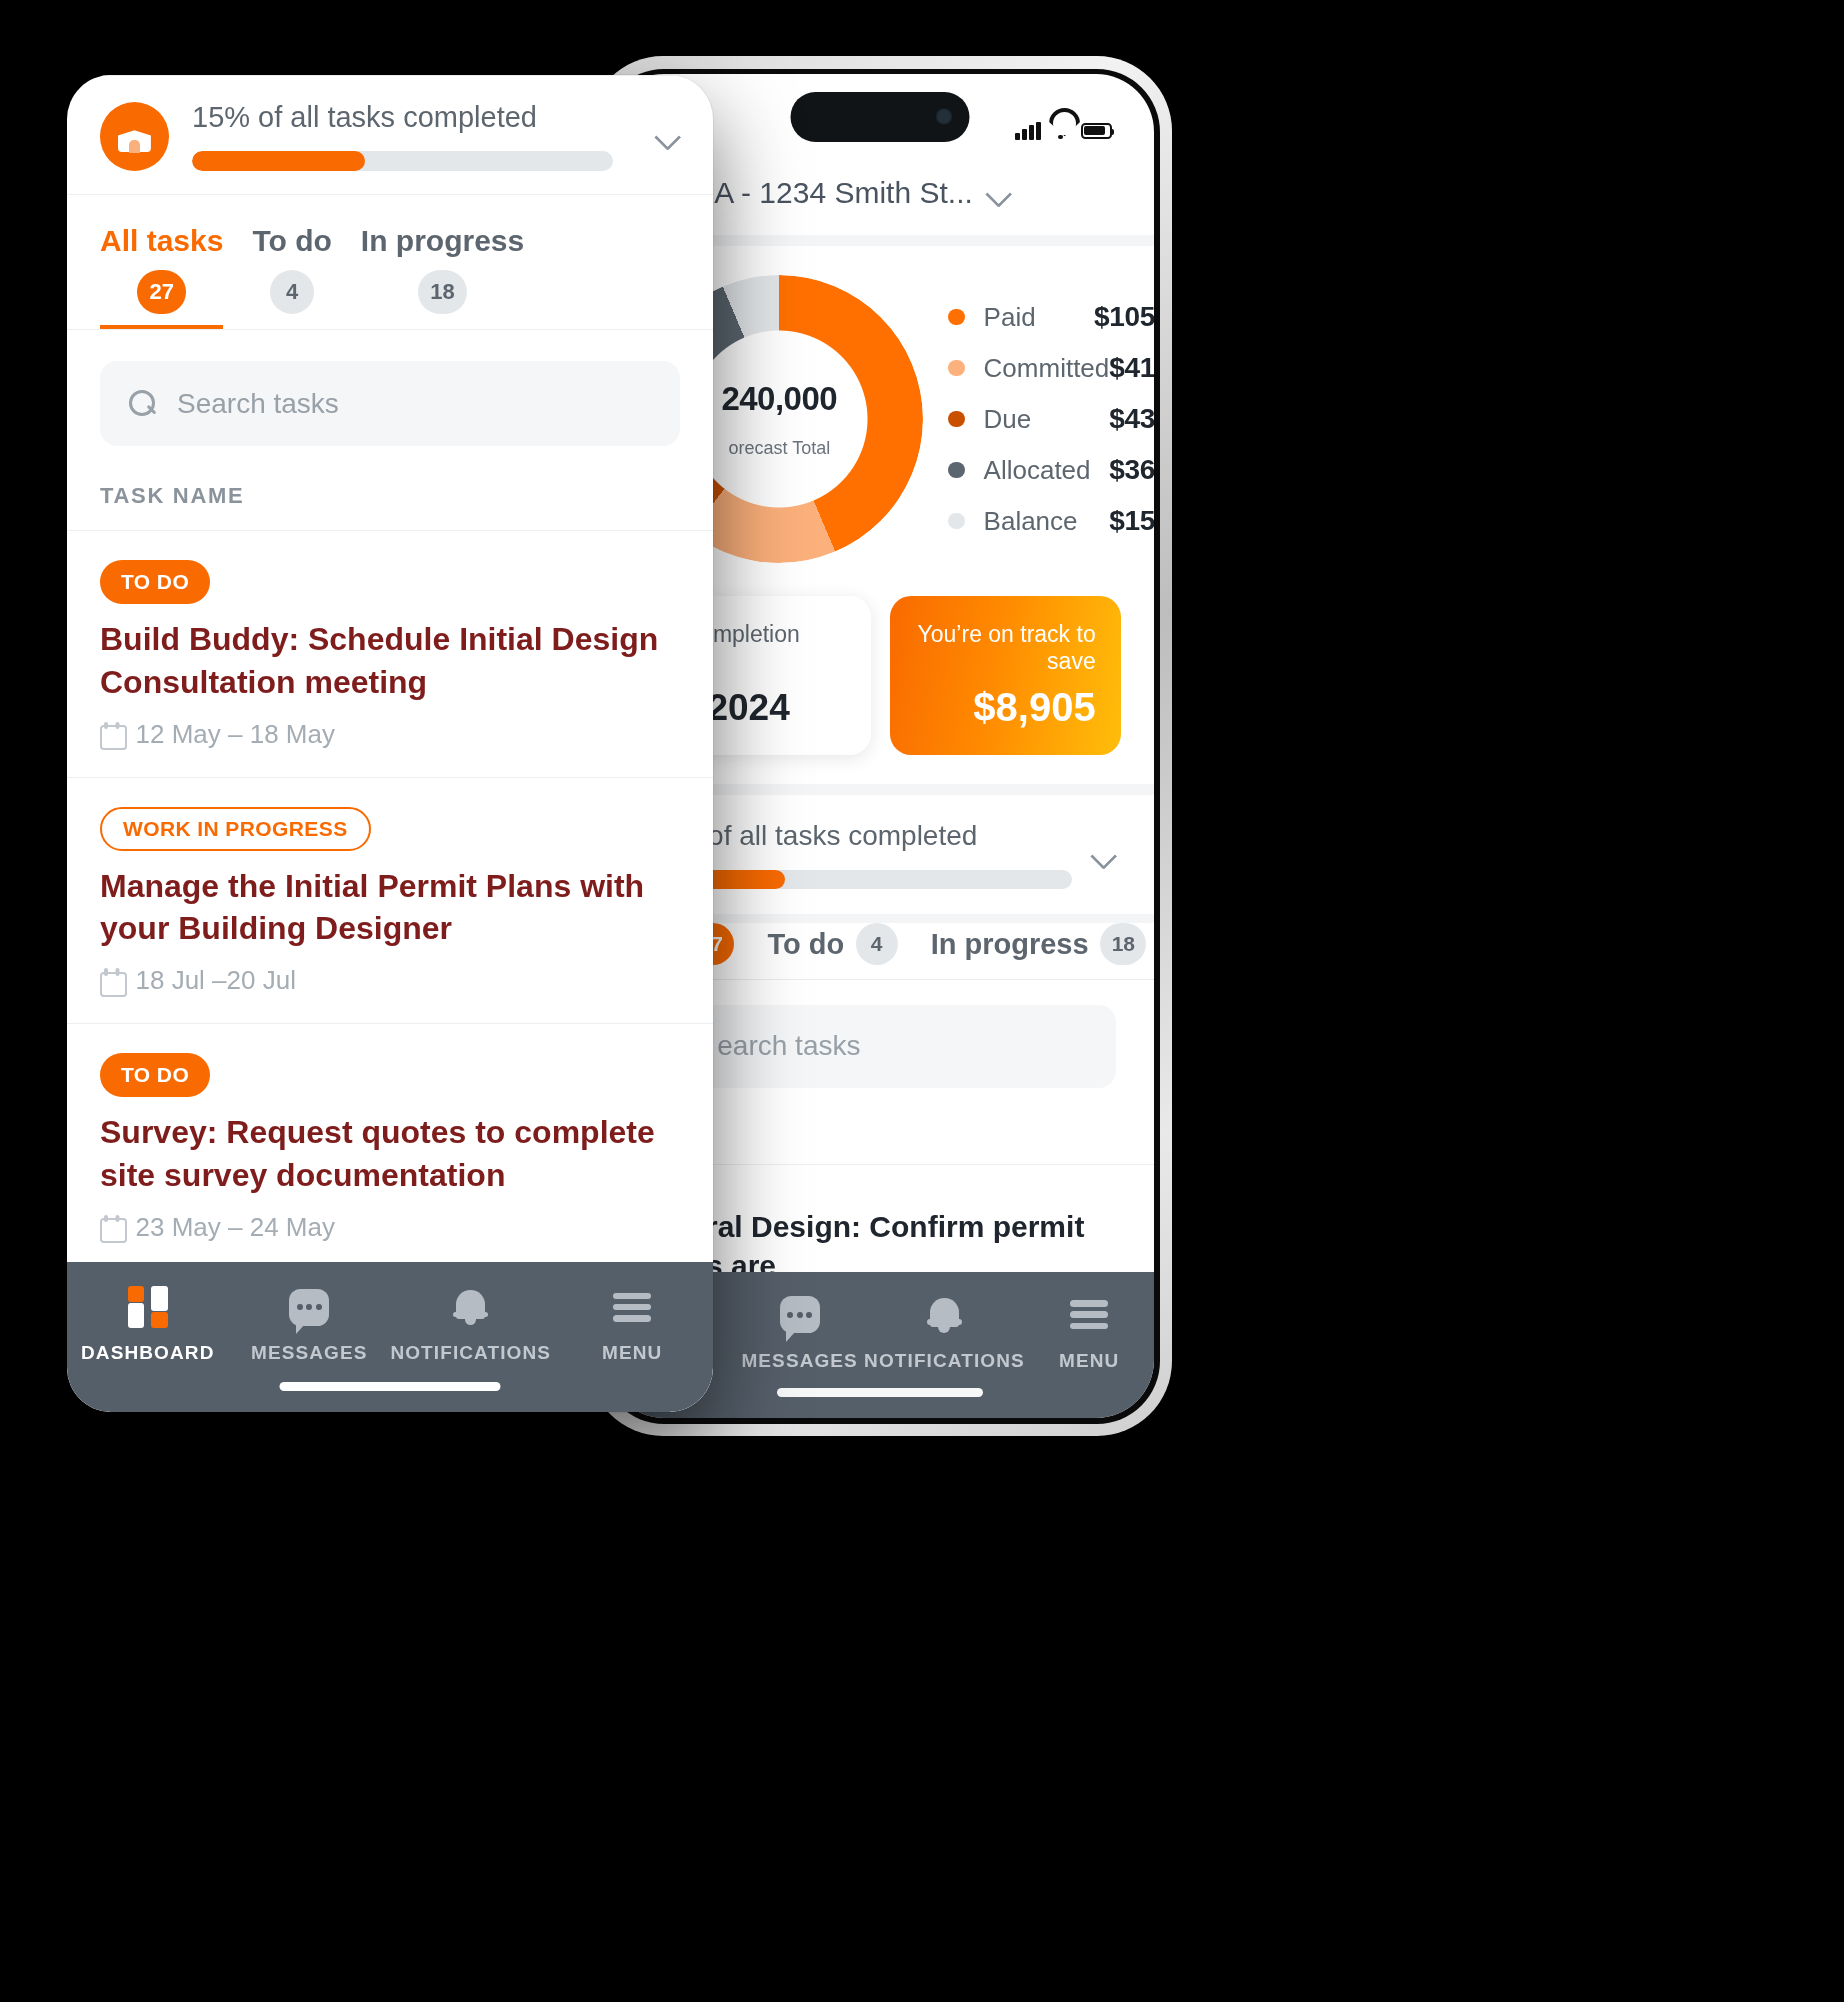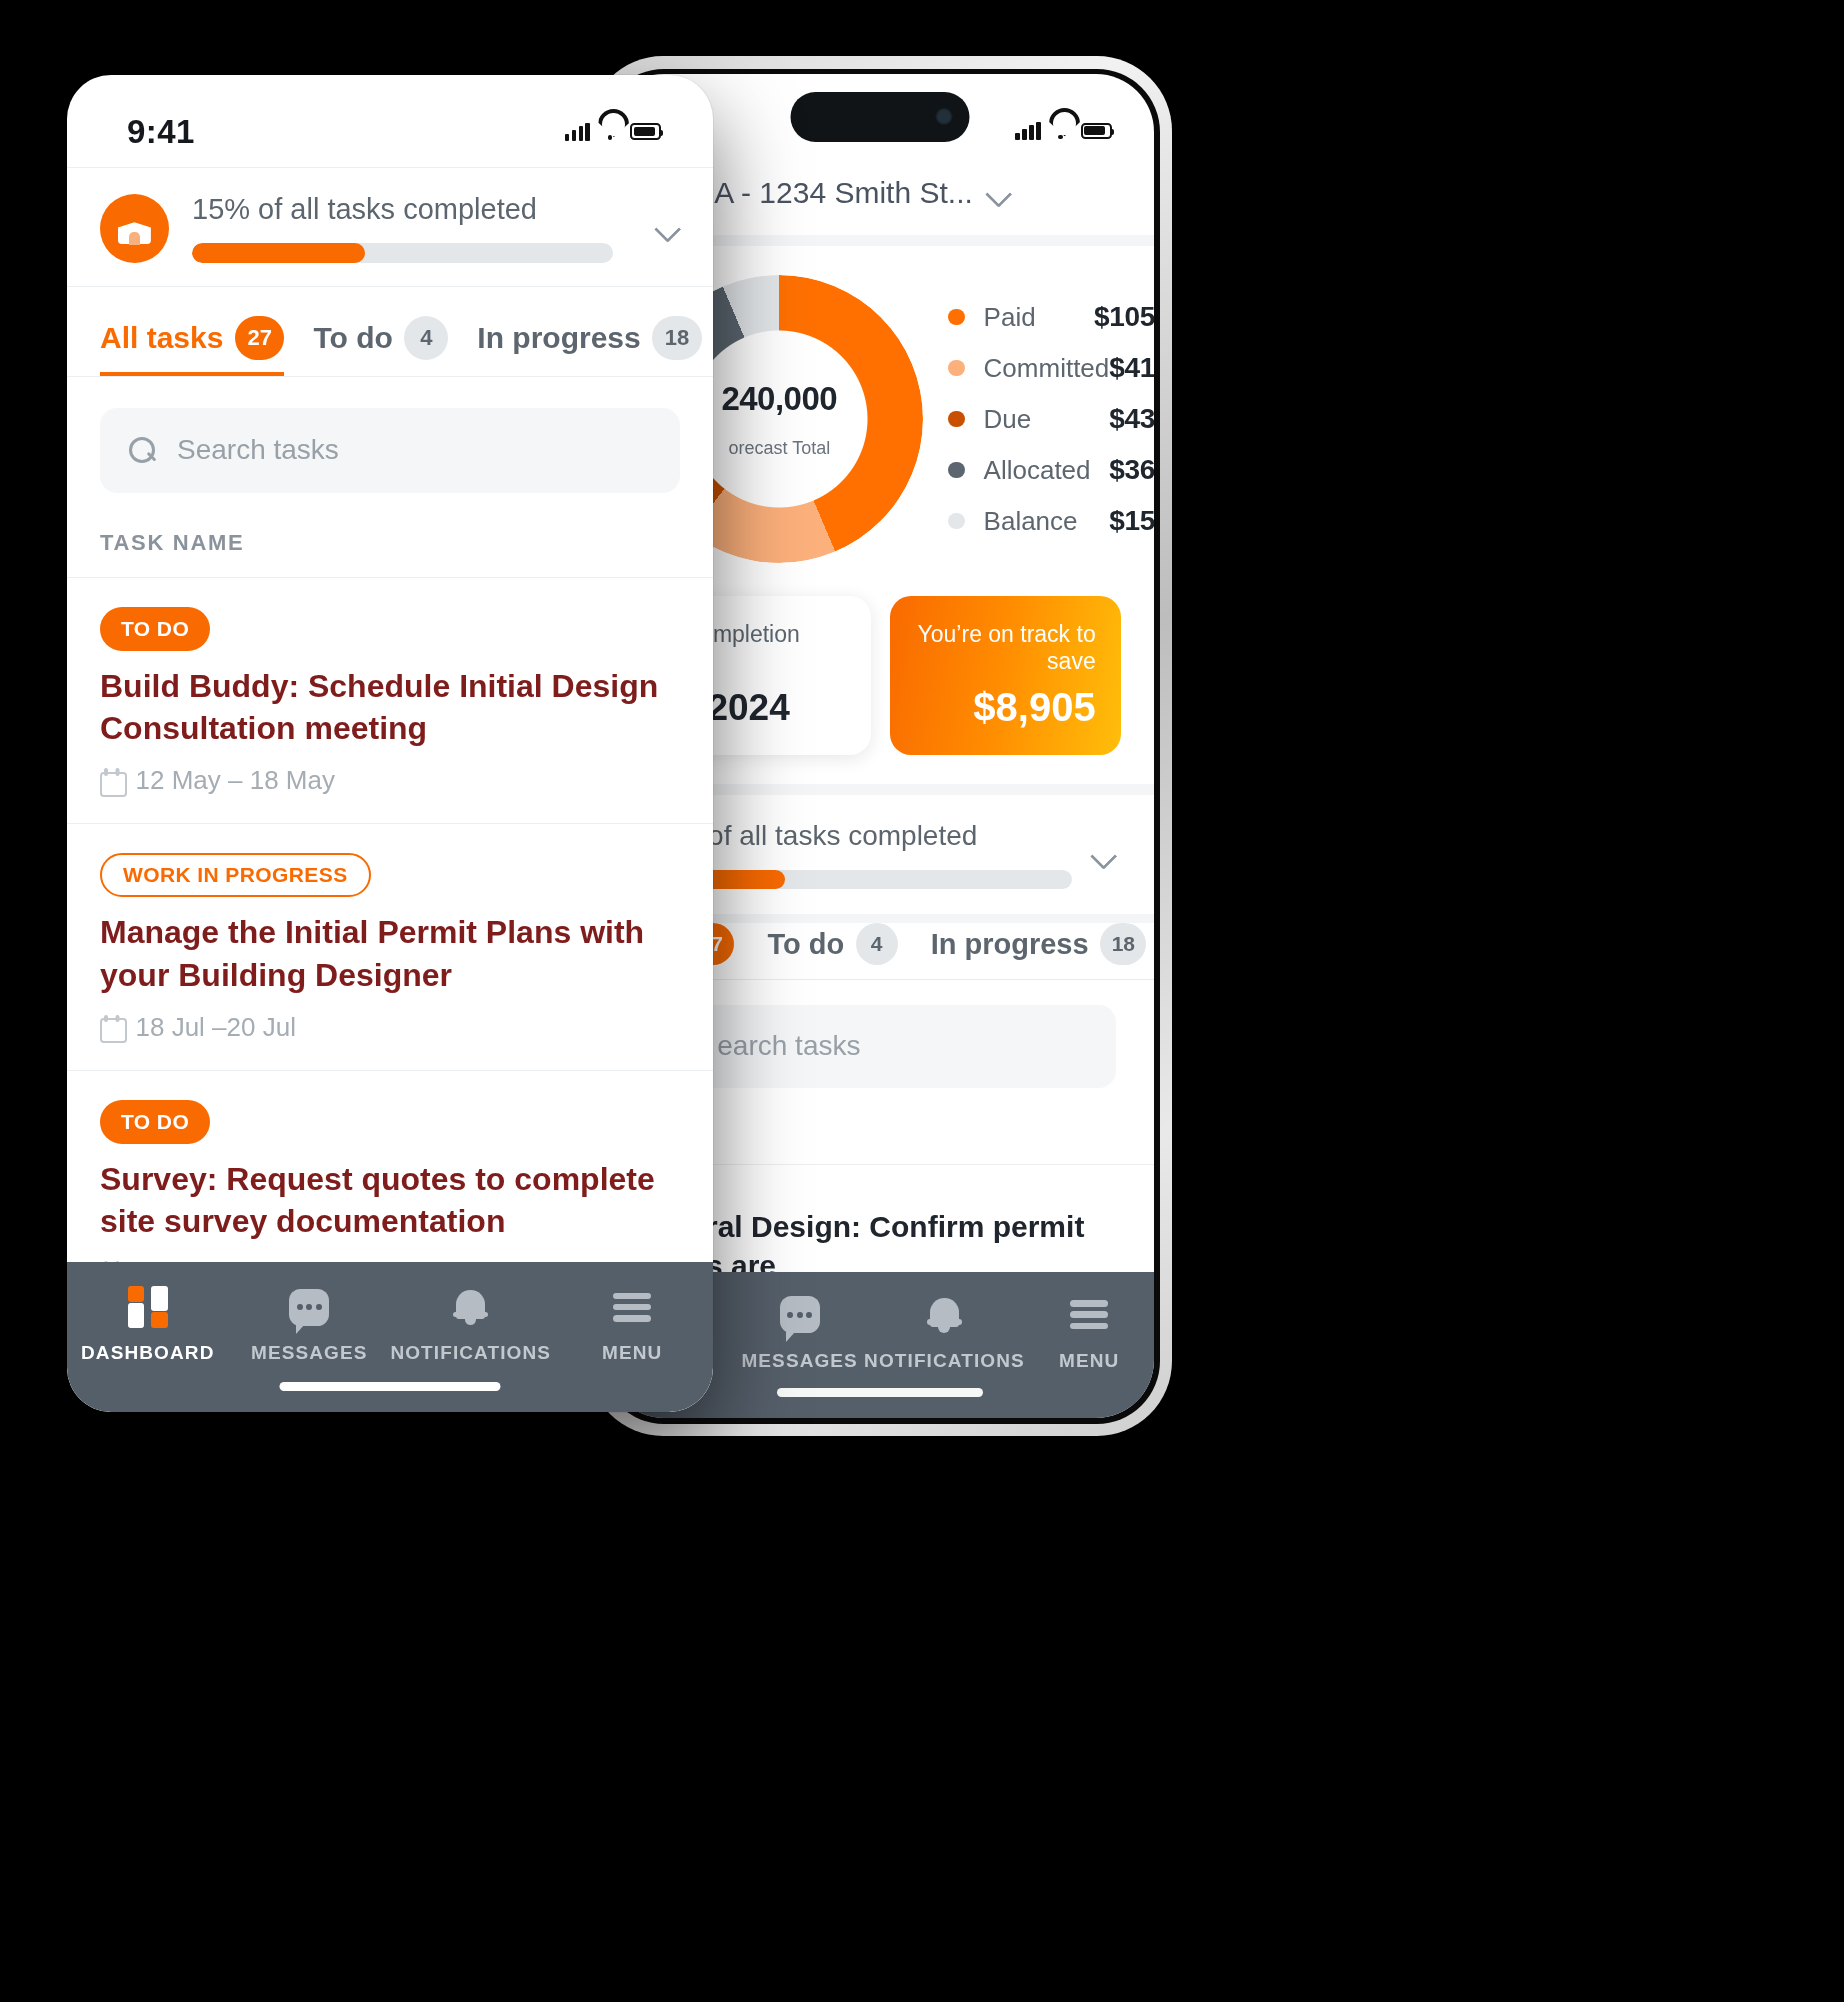--- a/index.html
+++ b/index.html
@@ -237,21 +237,21 @@
     background:#fff; border-radius:2.9px 2.9px 3.8px 3.8px;
     clip-path: polygon(0 24%,50% 0,100% 24%,100% 100%,0 100%);}
   .homeico::after{content:"";position:absolute;left:13px;bottom:0;width:10.6px;height:12.5px;
     background:#FAB07C;border-radius:4.8px 4.8px 0 0;}
   .f-progcol { flex:1; }
   .f-proglabel { font-size: 29px; color:#5d666f; }
   .f-progbar { margin-top: 17.3px; height: 20px; border-radius: 11.5px; background:#e4e7ea; overflow:hidden; max-width: 421px;}
   .f-progbar > i { display:block; height:100%; border-radius:11.5px; background:#F96A00; }
 
   .f-tabs { display:flex; align-items:flex-end; gap: 29px; padding: 29px 33px 0 33px; }
-  .f-tab { padding-bottom: 15.4px; display:flex; align-items:center; gap:11.5px; position:relative;}
+  .f-tab { padding-bottom: 15.4px; display:flex; align-items:center; gap:11.5px; position:relative;flex-direction:column;}
   .f-tab .t { font-size: 30px; font-weight:700; color:#5d666f; white-space:nowrap;}
   .f-tab .badge { min-width:44px;height:44px;padding:0 12.5px;border-radius:22px;background:#e4e7ea;
                   color:#5d666f;font-size:22px;font-weight:700;display:flex;align-items:center;justify-content:center;}
   .f-tab.active .t{color:#F96A00}
   .f-tab.active .badge{background:#F96A00;color:#fff}
   .f-tab.active::after{content:"";position:absolute;left:0;right:0;bottom:0;height:3.8px;background:#F96A00;}
 
   .f-search { margin: 31px 33px 0 33px; height: 85px; border-radius: 17.3px; background:#f4f6f8;
               display:flex; align-items:center; padding: 0 29px; gap: 21px;}
   .f-colhdr { padding: 37px 33px 21px 33px; font-size: 22px; letter-spacing:1.7px; color:#8a939c; font-weight:700;}
@@ -442,35 +442,20 @@
           </div>
           <div class="homebar"></div>
         </div>
 
       </div>
     </div>
   </div>
 
   <div class="phone-front">
 
-    <div class="f-status">
-      <div class="f-time">9:41</div>
-      <div class="sb-icons">
-        <span class="sig">
-            <i></i>
-            <i></i>
-            <i></i>
-            <i></i>
-          </span>
-        <span class="wifi"></span>
-        <span class="batt">
-            <span></span>
-          </span>
-      </div>
-    </div>
     <div class="f-sep"></div>
 
     <div class="f-prog">
       <span class="homebadge">
           <span class="homeico"></span>
         </span>
       <div class="f-progcol">
         <div class="f-proglabel">15% of all tasks completed</div>
         <div class="f-progbar">
             <i style="width:41%"></i>

